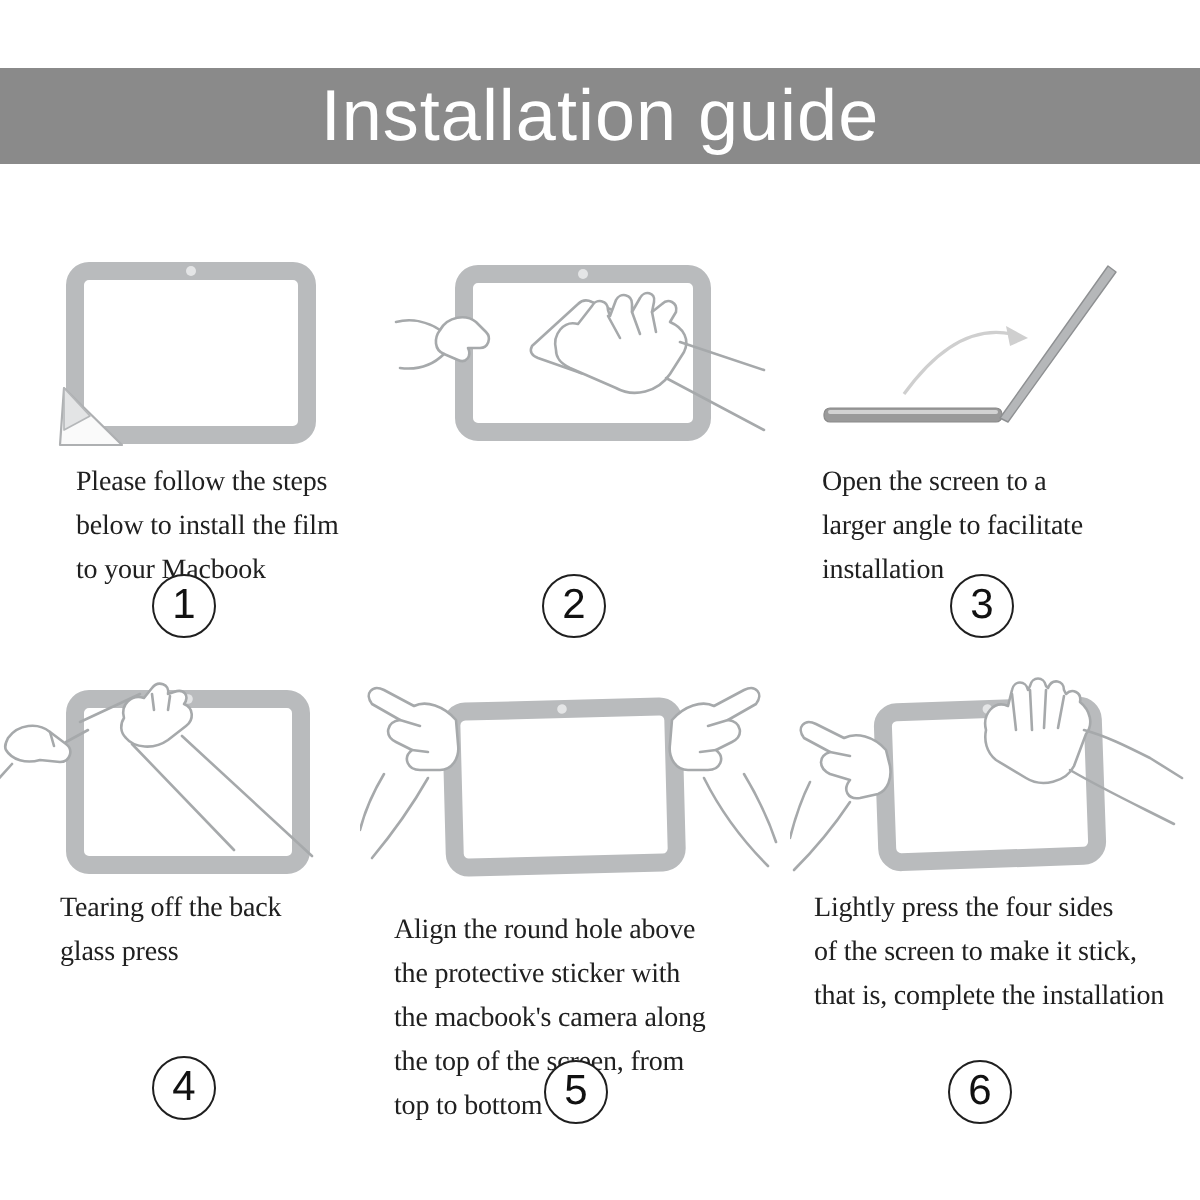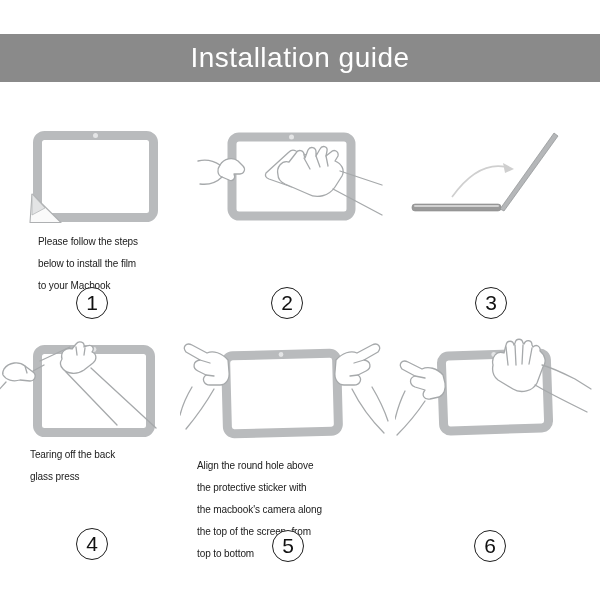--- a/index.html
+++ b/index.html
@@ -5,27 +5,27 @@
   html,body{margin:0;padding:0;background:#fff;}
   .canvas{
     position:relative;width:600px;height:600px;background:#ffffff;overflow:hidden;
     font-family:"Liberation Sans",sans-serif;
   }
   .banner{
     position:absolute;left:0;top:34px;width:600px;height:48px;
     background:#8a8a8a;display:flex;align-items:center;justify-content:center;
   }
   .banner span{
-    color:#ffffff;font-size:28px;letter-spacing:0.5px;font-weight:400;
+    color:#ffffff;font-size:36px;letter-spacing:0.5px;font-weight:400;
   }
   .illus{position:absolute;}
   .illus svg{display:block;overflow:hidden;}
   .caption{
-    position:absolute;font-size:10px;line-height:22px;color:#202020;
-    white-space:pre-line;letter-spacing:-0.1px;
+    position:absolute;font-size:14px;line-height:22px;color:#202020;
+    white-space:pre-line;letter-spacing:-0.1px;font-family:Liberation Serif, serif;
   }
   .cap1{left:38px;top:231px;}
   .cap2{left:230px;top:231px;}
   .cap3{left:411px;top:231px;}
   .cap4{left:30px;top:444px;}
   .cap5{left:197px;top:444px;margin-top:11px;}
   .cap6{left:407px;top:444px;}
   .badge{
     position:absolute;width:32px;height:32px;border:1.5px solid #1f1f1f;border-radius:50%;
     background:#fff;display:flex;align-items:center;justify-content:center;
@@ -147,27 +147,33 @@
       <path class="hand" d="M48 40 C42 33 33 31 27 34 L13 27 C7 24 3 29 7 34 L20 41 C14 43 14 49 20 52 L30 55 C26 60 29 65 35 64 L44 62 C49 60 51 54 50 48 Z"></path>
       <path class="line" d="M20 41 L30 43"></path>
       <path class="line" d="M10 56 C5 66 2 76 0 84"></path>
       <path class="line" d="M30 66 C22 78 12 90 2 100"></path>
     </svg>
   </div>
 
   <div class="caption cap1">Please follow the steps
 below to install the film
 to your Macbook</div>
+  <div class="caption cap3">Open the screen to a
+larger angle to facilitate
+installation</div>
   <div class="caption cap4">Tearing off the back
 glass press</div>
   <div class="caption cap5">Align the round hole above
 the protective sticker with
 the macbook's camera along
 the top of the screen, from
 top to bottom</div>
+  <div class="caption cap6">Lightly press the four sides
+of the screen to make it stick,
+that is, complete the installation</div>
 
   <div class="badge b1">
       <span>1</span>
     </div>
   <div class="badge b2">
       <span>2</span>
     </div>
   <div class="badge b3">
       <span>3</span>
     </div>

